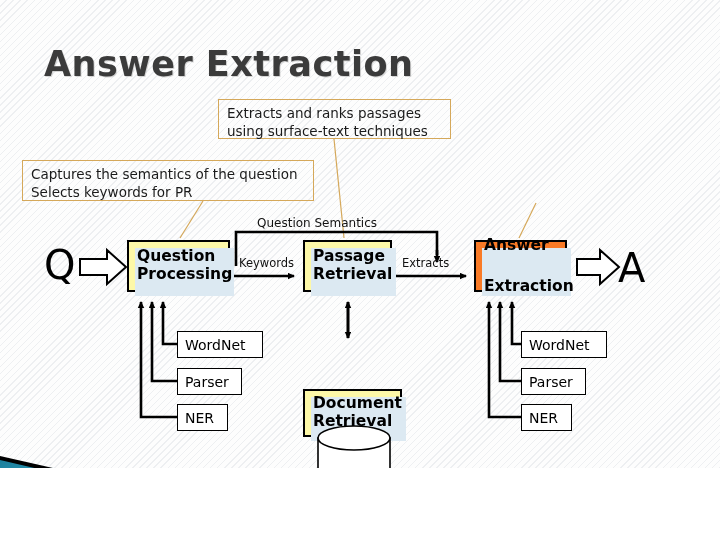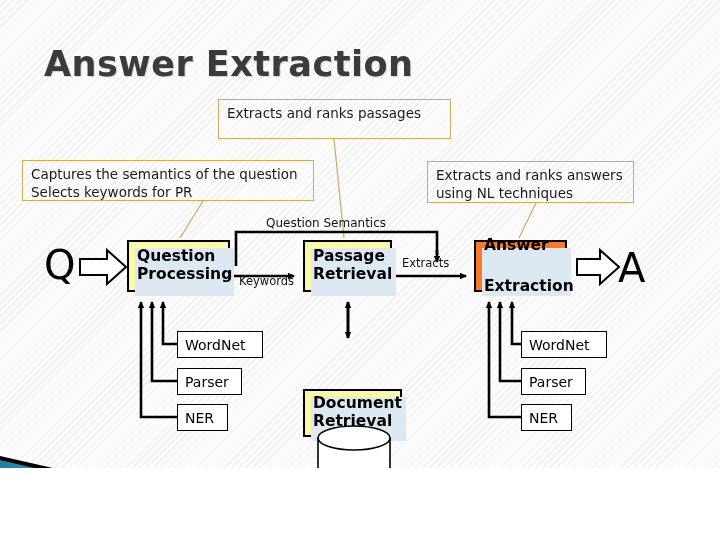--- a/index.html
+++ b/index.html
@@ -117,23 +117,23 @@
 
   
   .elabel {
     position: absolute;
     font-size: 11.5px;
     color: #111111;
     white-space: nowrap;
     font-family: "DejaVu Sans", sans-serif;
     z-index: 4;
   }
-  #lbl-keywords  { left: 239px; top: 274px; }
+  #lbl-keywords  { left: 239px; top: 256px; }
   #lbl-passages  { left: 402px; top: 256px; }
-  #lbl-qsem      { left: 266px; top: 216px; font-size: 12px; }
+  #lbl-qsem      { left: 257px; top: 216px; font-size: 12px; }
 
   
   .bigchar {
     position: absolute;
     font-size: 40px;
     color: #000000;
     font-family: "DejaVu Sans", sans-serif;
     line-height: 1;
     z-index: 4;
   }
@@ -222,31 +222,28 @@
 
     <g stroke="#000" stroke-width="2.6" fill="none">
       <path d="M521,344 L512,344 L512,302" marker-end="url(#arrowhead)"></path>
       <path d="M521,381 L500,381 L500,302" marker-end="url(#arrowhead)"></path>
       <path d="M521,417 L489,417 L489,302" marker-end="url(#arrowhead)"></path>
     </g>
   </svg>
 
   <div class="callout" id="callout-passages">
     <div>Extracts and ranks passages</div>
+    <div>using surface-text techniques</div>
   </div>
 
   <div class="callout" id="callout-question">
     <div>Captures the semantics of the question</div>
     <div>Selects keywords for PR</div>
   </div>
 
-  <div class="callout" id="callout-answers">
-    <div>Extracts and ranks answers</div>
-    <div>using NL techniques</div>
-  </div>
 
   <div class="elabel" id="lbl-qsem">Question Semantics</div>
   <div class="elabel" id="lbl-keywords">Keywords</div>
   <div class="elabel" id="lbl-passages">Extracts</div>
 
   <div class="bigchar" id="char-q">Q</div>
   <div class="bigchar" id="char-a">A</div>
 
   <div class="pbox yellow shadowbox" id="box-qp">
     <span>Question</span>

